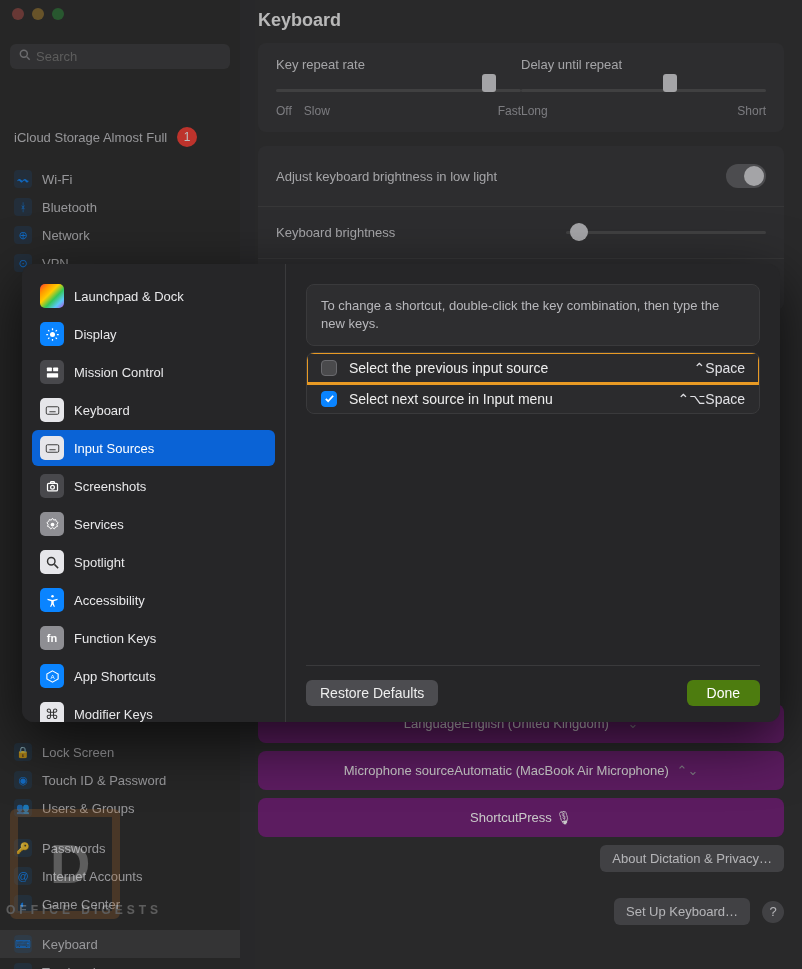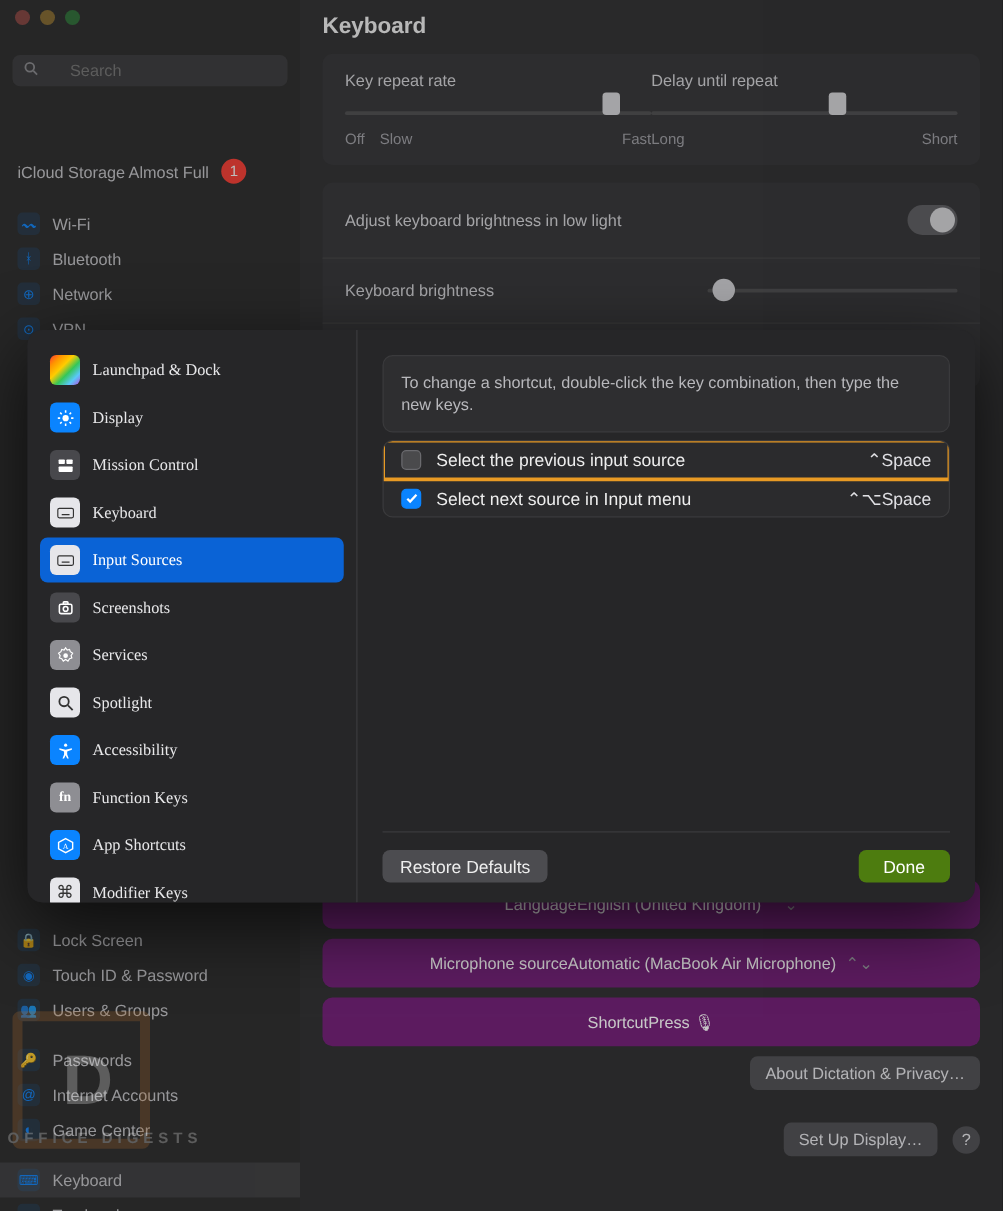--- a/index.html
+++ b/index.html
@@ -11,21 +11,21 @@
     overflow: hidden; position: relative;
   }
 
   
   .window { position: absolute; inset: 0; background: #232323; display: flex; }
   .traffic-lights { position: absolute; top: 8px; left: 12px; display: flex; gap: 8px; }
   .tl { width: 12px; height: 12px; border-radius: 50%; }
   .tl.red { background: #ff5f57; } .tl.yel { background: #febc2e; } .tl.grn { background: #28c840; }
 
   .bg-sidebar { width: 240px; background: #282828; padding-top: 36px; opacity: 0.7; }
-  .search-row { margin: 8px 10px; display:flex; align-items:center; gap:24px;
+  .search-row { margin: 8px 10px; display:flex; align-items:center; gap:4px;
     background:#38383a; border-radius:6px; padding:4px 8px; color:#8a8a8e;justify-content:space-between; }
   .search-row input { flex:1; background:transparent; border:0; outline:0; color:#fff; font-size:13px; }
 
   .bg-alert { display:flex; align-items:center; gap:10px; padding:10px 14px; color:#c7c7cb; }
   .badge { background:#ff3b30; color:#fff; border-radius:50%; width:20px; height:20px;
     display:inline-flex; align-items:center; justify-content:center; font-size:12px; }
 
   .bg-list { padding: 8px 0; }
   .bg-item { display:flex; align-items:center; gap:10px; padding:4px 14px; color:#c7c7cb; height:28px;}
   .bg-item .ic { width:18px; height:18px; border-radius:4px; background:#0a84ff22;
@@ -62,21 +62,21 @@
 
   .lower-sidebar-items { position:absolute; left:0; top:738px; width:240px; opacity:0.7;}
 
   
   .modal {
     position:absolute; left:22px; top:264px; width:758px; height:458px;
     background:#262628; border-radius:12px;
     box-shadow: 0 18px 60px rgba(0,0,0,0.7);
     display:flex; overflow:hidden;
   }
-  .m-sidebar { width:264px; background:#262628; border-right:1px solid #3a3a3c; padding:14px 10px;font-family:Liberation Serif, serif;}
+  .m-sidebar { width:264px; background:#262628; border-right:1px solid #3a3a3c; padding:14px 10px;}
   .m-item { display:flex; align-items:center; gap:10px; padding:6px 8px; border-radius:6px;
     color:#e8e8ea; font-size:13px; margin-bottom:2px; cursor:default;}
   .m-item.active { background:#0a63d6; color:#fff; }
   .m-icon { width:24px; height:24px; border-radius:5px; background:#e6e6ea; color:#333;
     display:flex; align-items:center; justify-content:center; flex-shrink:0;}
   .m-icon svg { width:15px; height:15px; }
   .m-icon.dark { background:#48484c; color:#fff; }
   .m-icon.blue { background:#0a84ff; color:#fff; }
   .m-icon.gray { background:#8e8e93; color:#fff; }
   .m-icon.palette { background:linear-gradient(135deg,#ff3b30,#ff9500,#ffcc00,#34c759,#5ac8fa,#af52de); }
@@ -222,21 +222,21 @@
       <span><span>Automatic (MacBook Air Microphone)</span><span class="sel-caret"> ⌃⌄</span></span>
     </div>
     <div class="row-line">
       <span>Shortcut</span>
       <span><span>Press</span> <span>🎙</span></span>
     </div>
     <div class="right-row">
       <span class="pillbtn">About Dictation &amp; Privacy…</span>
     </div>
     <div class="right-row" style="margin-top:26px">
-      <span class="pillbtn">Set Up Display…</span>
+      <span class="pillbtn">Set Up Keyboard…</span>
       <span class="helpbtn">?</span>
     </div>
   </div>
 </div>
 
 <div class="lower-sidebar-items">
   <div class="bg-item">
       <span class="ic">🔒</span>
       <span>Lock Screen</span>
     </div>

